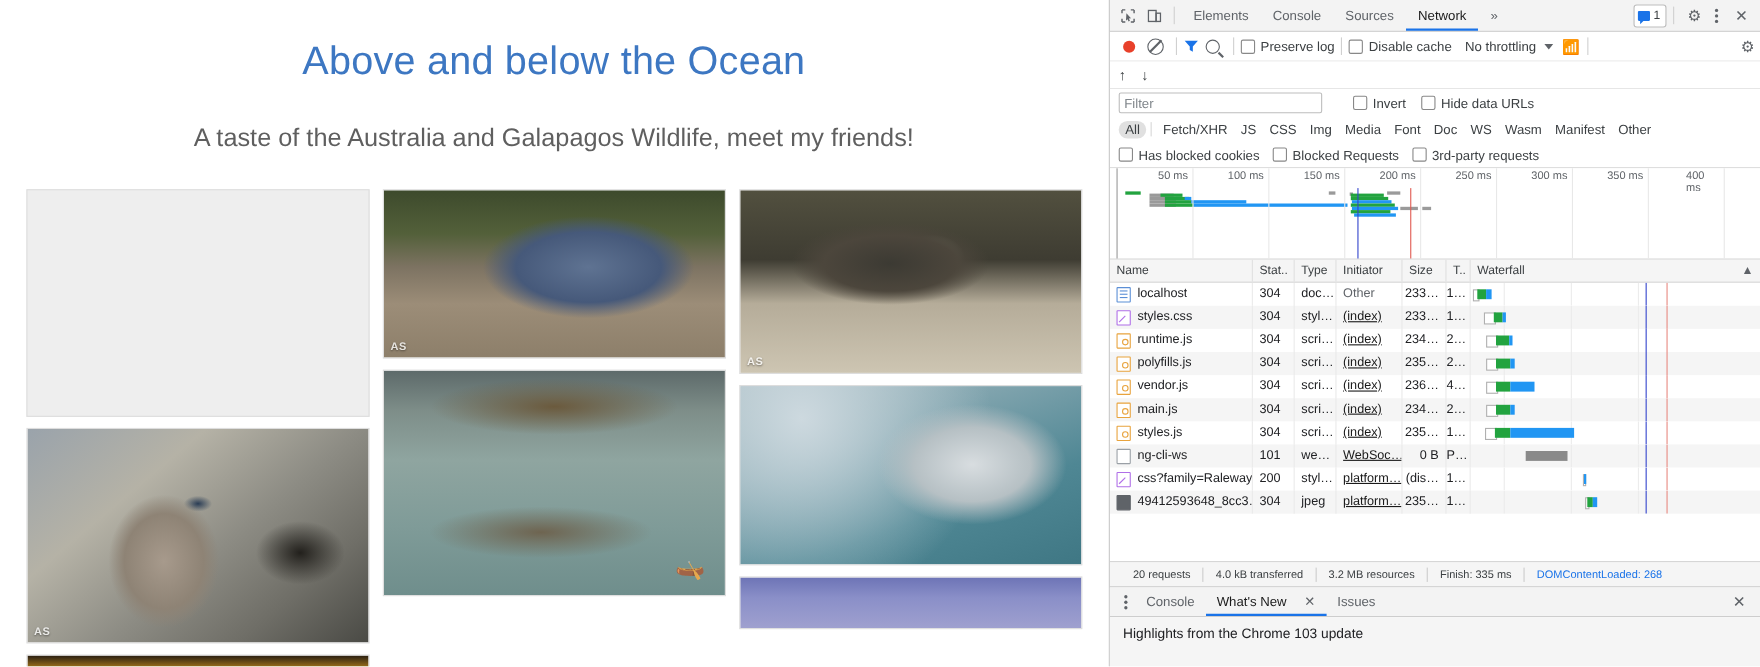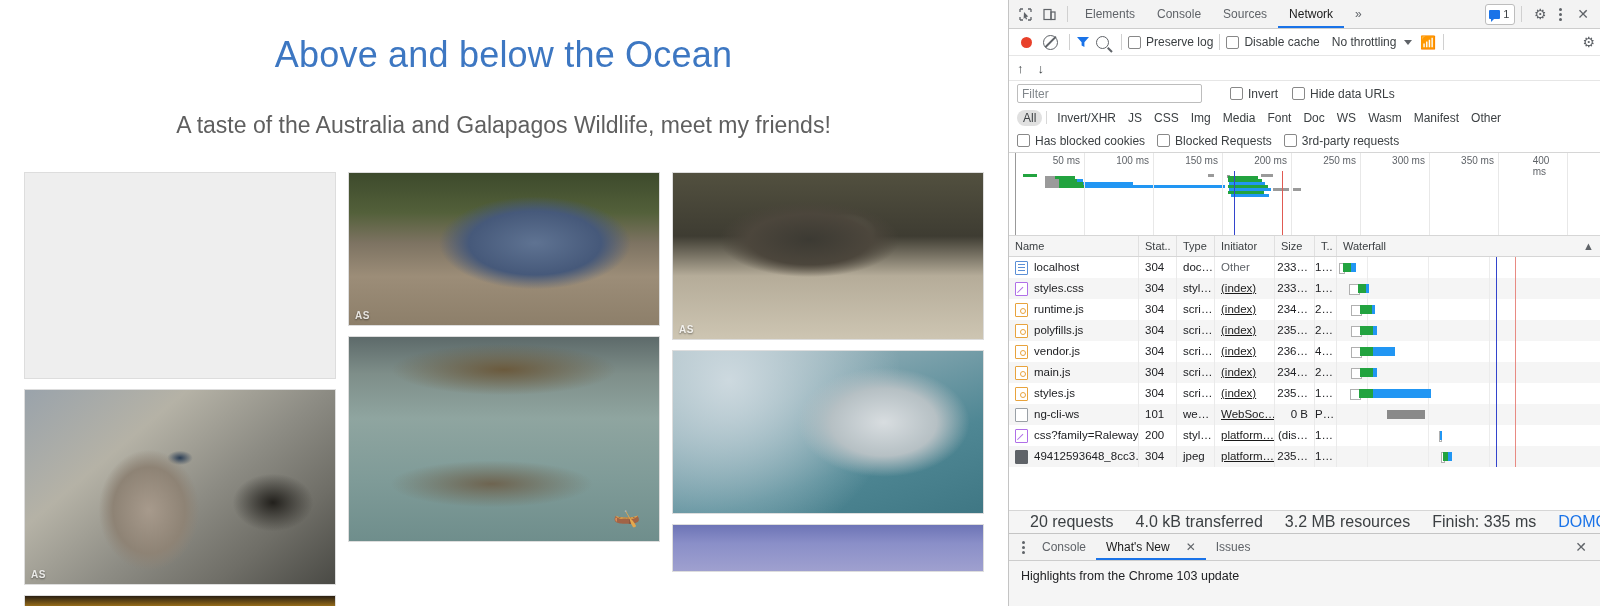--- a/index.html
+++ b/index.html
@@ -145,21 +145,21 @@
   .fico.ws{border-color:#9aa0a6;}
   .fico.img{border-color:#5f6368;background:#5f6368;}
   
   .wf{position:relative;height:21px;flex:1;overflow:hidden;}
   .wfbar{position:absolute;top:6px;height:9px;}
   .wfgrid{position:absolute;top:0;width:1px;height:100%;background:#ececec;}
   .wfline{position:absolute;top:0;width:1px;height:100%;}
 
   
   #summary{height:22px;flex:none;border-top:1px solid #d6d6d6;background:#f5f5f5;
-           display:flex;align-items:center;padding:0 10px;font-size:16px;color:#3c4043;gap:0;overflow:hidden;}
+           display:flex;align-items:center;padding:0 10px;font-size:10px;color:#3c4043;gap:0;overflow:hidden;}
   #summary .it{padding:0 11px;white-space:nowrap;}
   #summary .vs{width:1px;height:13px;background:#ccc;}
   #summary .blue{color:#1a73e8;}
 
   
   #drawer{height:72px;flex:none;border-top:1px solid #c4c4c4;background:#fff;display:flex;flex-direction:column;}
   #drawertabs{height:26px;display:flex;align-items:center;padding:0 6px;background:#f3f3f3;
               border-bottom:1px solid #cdcdcd;flex:none;}
   .dtab{height:26px;line-height:26px;padding:0 10px;color:#5f6368;cursor:pointer;white-space:nowrap;}
   .dtab.active{color:#1a1a1a;box-shadow:inset 0 -2px 0 #1a73e8;display:flex;align-items:center;gap:16px;}
@@ -275,21 +275,21 @@
       <div class="cbx"></div>
       <span class="cblabel">Invert</span>
       <div style="width:14px"></div>
       <div class="cbx"></div>
       <span class="cblabel">Hide data URLs</span>
     </div>
 
     <div id="typerow" class="dt-row">
       <span class="type sel">All</span>
       <span class="vline"></span>
-      <span class="type">Invert/XHR</span>
+      <span class="type">Fetch/XHR</span>
       <span class="type">JS</span>
       <span class="type">CSS</span>
       <span class="type">Img</span>
       <span class="type">Media</span>
       <span class="type">Font</span>
       <span class="type">Doc</span>
       <span class="type">WS</span>
       <span class="type">Wasm</span>
       <span class="type">Manifest</span>
       <span class="type">Other</span>

